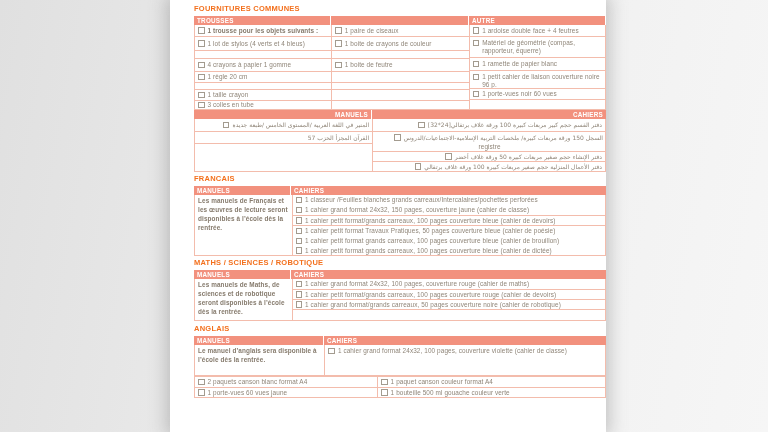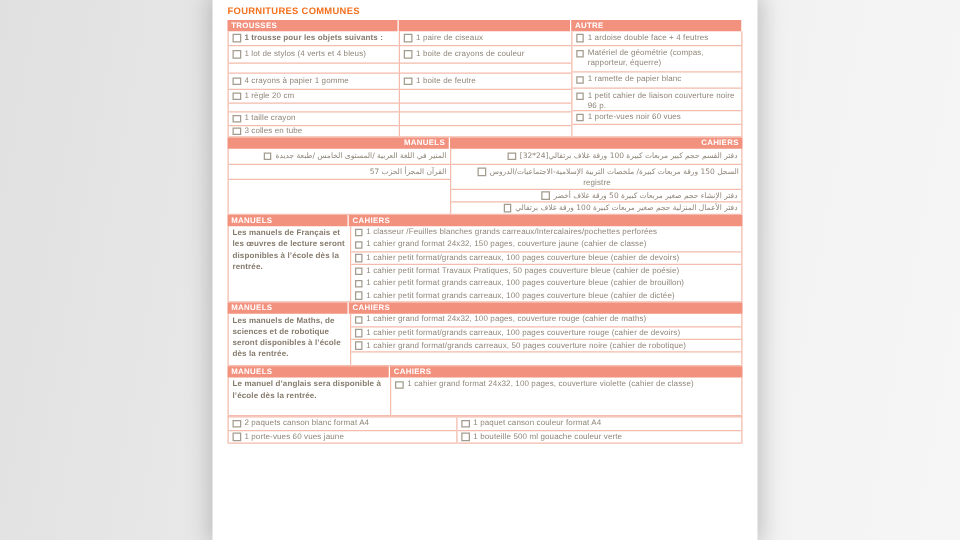--- a/index.html
+++ b/index.html
@@ -5,21 +5,21 @@
   html,body{margin:0;padding:0}
   body{
     width:768px;height:432px;overflow:hidden;
     background:linear-gradient(100deg,#e0e0e0 0%,#ededed 45%,#f6f6f6 100%);
     font-family:"Liberation Sans",sans-serif;
   }
   .page{
     position:absolute;left:170px;top:0;width:436px;height:432px;
     background:#ffffff;box-shadow:0 0 16px 4px rgba(110,110,110,.35);
   }
-  .content{position:absolute;left:12px;top:5px;width:376px}
+  .content{position:absolute;left:24px;top:5px;width:376px}
   .title{font-size:7.5px;line-height:8px;font-weight:bold;color:#f3701d;letter-spacing:.25px;margin:0 0 3px 0}
   .mt3{margin-top:3px}.mt4{margin-top:4px}.mt5{margin-top:5px}
   .bar{display:flex;gap:1px;height:9px;width:412px;box-sizing:border-box}
   .bar>div{background:#f2917e;color:#fff;font-size:6.3px;font-weight:bold;line-height:9px;
     padding:0 3px;box-sizing:border-box;letter-spacing:.25px;white-space:nowrap;overflow:hidden}
   .bar>div.r{text-align:right}
   .tbl{display:flex;width:412px;box-sizing:border-box;border-left:1px solid #f3bcac;border-right:1px solid #f3bcac}
   .col{box-sizing:border-box}
   .col+.col{border-left:1px solid #f3bcac}
   .cell{
@@ -158,20 +158,21 @@
             <span class="cb"></span>
             <span class="ar" dir="rtl">دفتر الإنشاء حجم صغير مربعات كبيرة 50 ورقة غلاف أخضر</span>
           </div>
         <div class="cell rtl" style="height:10px">
             <span class="cb"></span>
             <span class="ar" dir="rtl">دفتر الأعمال المنزلية حجم صغير مربعات كبيرة 100 ورقة غلاف برتقالي</span>
           </div>
       </div>
     </div>
 
+    <div class="title mt3">FRANCAIS</div>
     <div class="bar">
       <div style="width:96px">MANUELS</div>
       <div style="width:315px">CAHIERS</div>
     </div>
     <div class="tbl">
       <div class="col" style="width:97px">
         <div class="cell man" style="height:61px">Les manuels de Français et les œuvres de lecture seront disponibles à l’école dès la rentrée.</div>
       </div>
       <div class="col" style="width:315px">
         <div class="cell nb" style="height:10px">
@@ -194,20 +195,21 @@
             <span class="cb"></span>
             <span>1 cahier petit format grands carreaux, 100 pages couverture bleue (cahier de brouillon)</span>
           </div>
         <div class="cell" style="height:10px">
             <span class="cb"></span>
             <span>1 cahier petit format grands carreaux, 100 pages couverture bleue (cahier de dictée)</span>
           </div>
       </div>
     </div>
 
+    <div class="title mt3">MATHS / SCIENCES / ROBOTIQUE</div>
     <div class="bar">
       <div style="width:96px">MANUELS</div>
       <div style="width:315px">CAHIERS</div>
     </div>
     <div class="tbl">
       <div class="col" style="width:97px">
         <div class="cell man" style="height:42px">Les manuels de Maths, de sciences et de robotique seront disponibles à l’école dès la rentrée.</div>
       </div>
       <div class="col" style="width:315px">
         <div class="cell" style="height:11px">
@@ -219,20 +221,21 @@
             <span>1 cahier petit format/grands carreaux, 100 pages couverture rouge (cahier de devoirs)</span>
           </div>
         <div class="cell" style="height:10px">
             <span class="cb"></span>
             <span>1 cahier grand format/grands carreaux, 50 pages couverture noire (cahier de robotique)</span>
           </div>
         <div class="cell" style="height:11px"></div>
       </div>
     </div>
 
+    <div class="title mt4">ANGLAIS</div>
     <div class="bar">
       <div style="width:129px">MANUELS</div>
       <div style="width:282px">CAHIERS</div>
     </div>
     <div class="tbl">
       <div class="col" style="width:130px">
         <div class="cell man" style="height:31px">Le manuel d’anglais sera disponible à l’école dès la rentrée.</div>
       </div>
       <div class="col" style="width:282px">
         <div class="cell wrap" style="height:31px">

